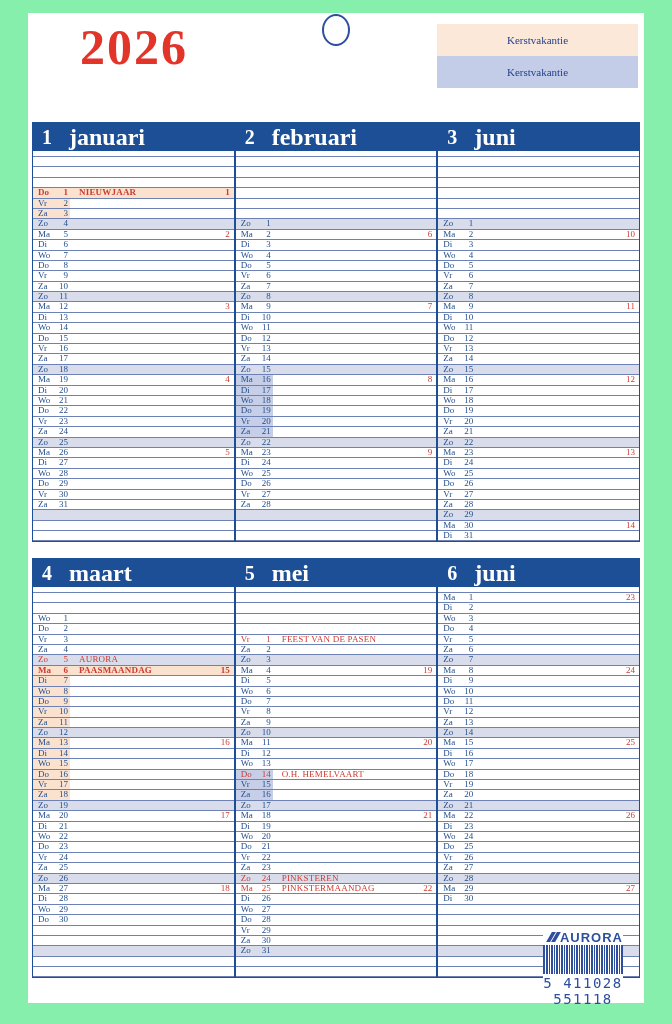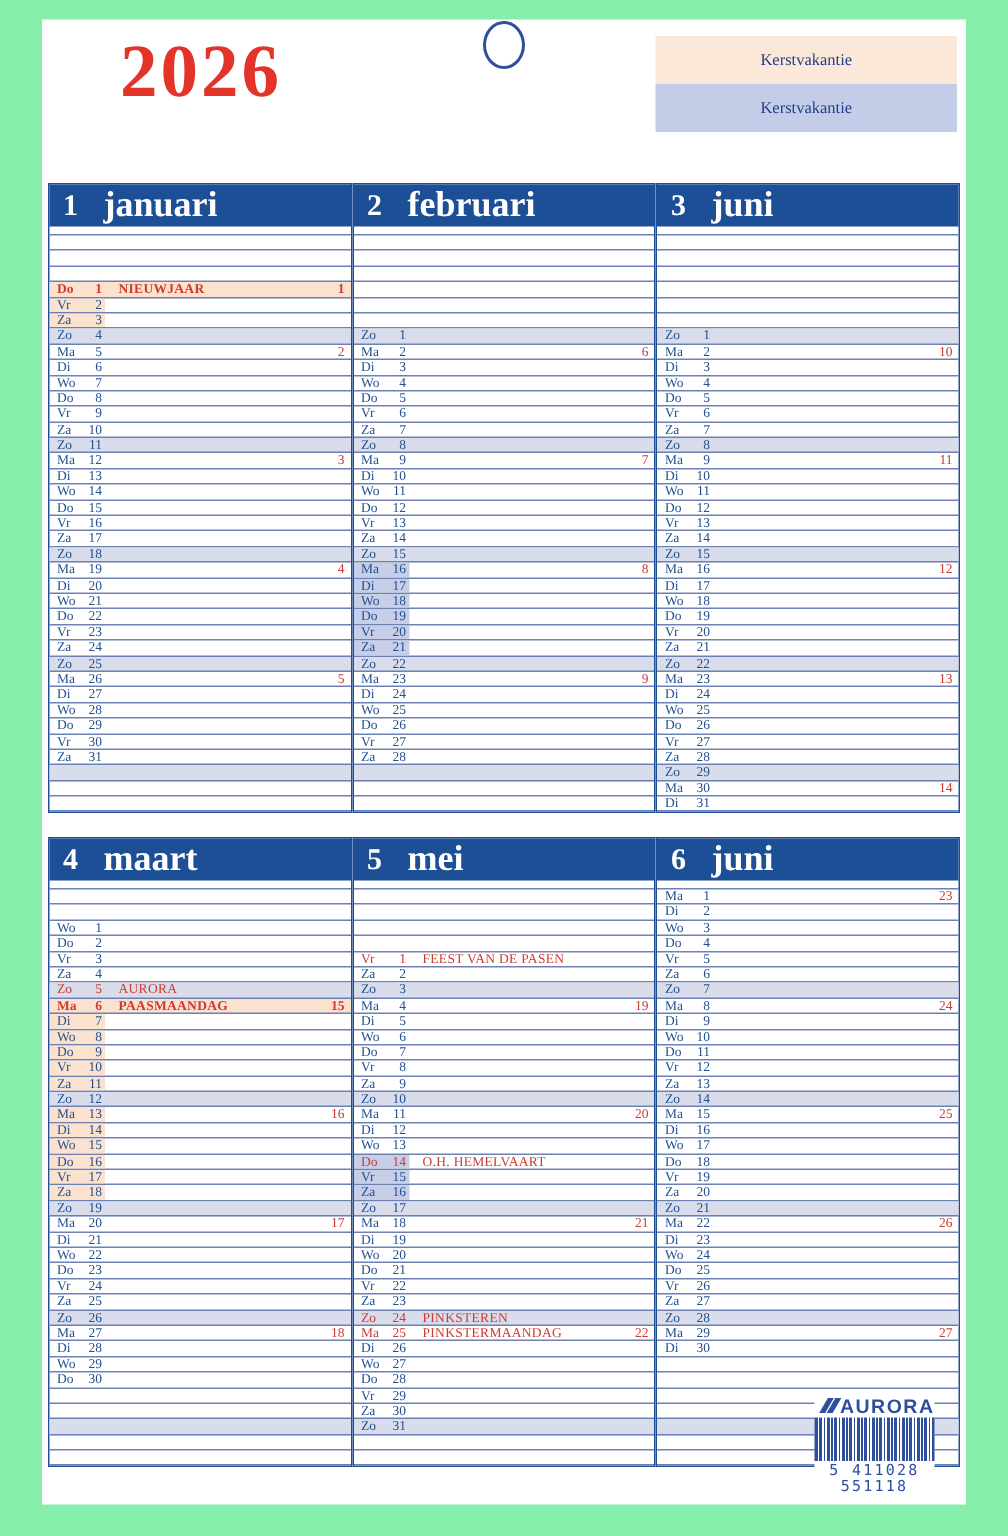--- a/index.html
+++ b/index.html
@@ -38,21 +38,21 @@
         z-index:4;text-align:right;}
   .brand-row{height:14px;display:flex;align-items:center;justify-content:flex-end;}
   .slash{display:inline-block;width:3.5px;height:10px;background:#2d4f9e;
         transform:skewX(-30deg);margin-right:2px;}
   .brand-text{font-family:"Liberation Sans",sans-serif;font-weight:900;font-size:13px;
         letter-spacing:1px;color:#2d4f9e;}
   .bars{height:29px;margin-top:1px;background:repeating-linear-gradient(90deg,
         #2d4f9e 0 1px,#ffffff 1px 2px,#2d4f9e 2px 4px,#ffffff 4px 5px,
         #2d4f9e 5px 5.7px,#ffffff 5.7px 7px,#2d4f9e 7px 9px,#ffffff 9px 10px);
         border-left:1px solid #2d4f9e;border-right:1px solid #2d4f9e;}
-  .digits{font-family:"DejaVu Sans Mono",monospace;font-size:10px;letter-spacing:1.5px;
+  .digits{font-family:"DejaVu Sans Mono",monospace;font-size:14px;letter-spacing:1.5px;
         color:#2d4f9e;text-align:center;margin-top:1px;}
 </style>
 </head>
 <body>
 
 <div class="page">
   <div class="sheet"></div>
   <div class="hole"></div>
   <div class="year">2026</div>
   <div class="legend">

